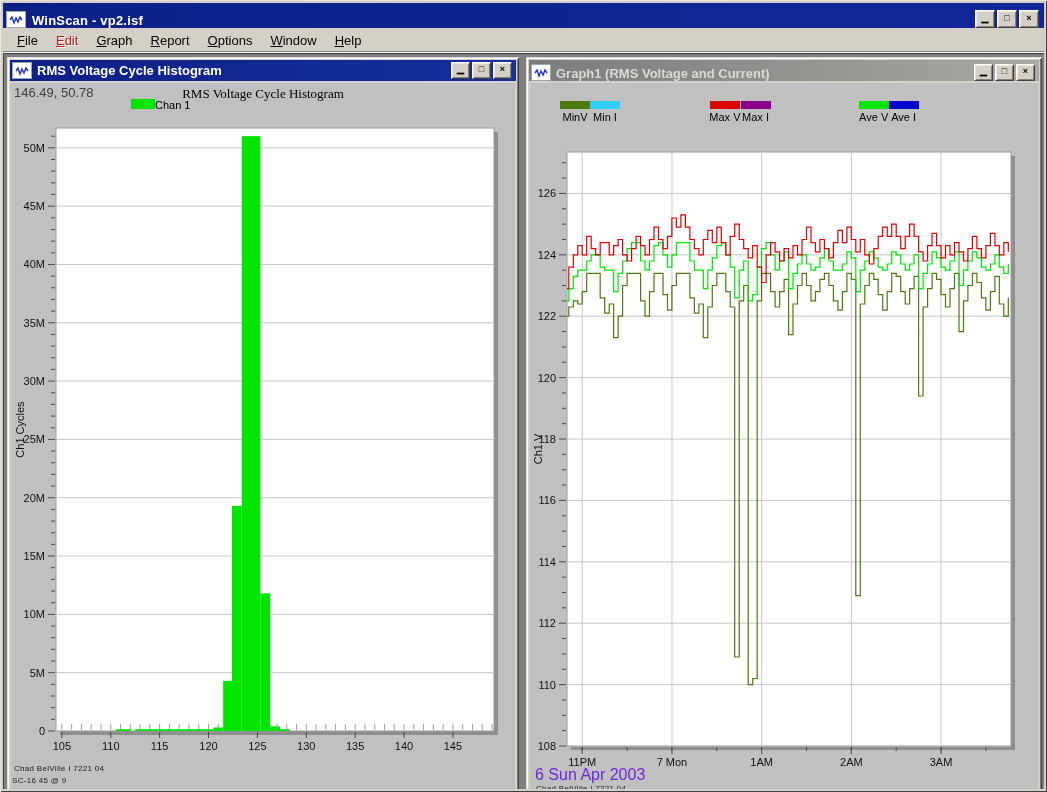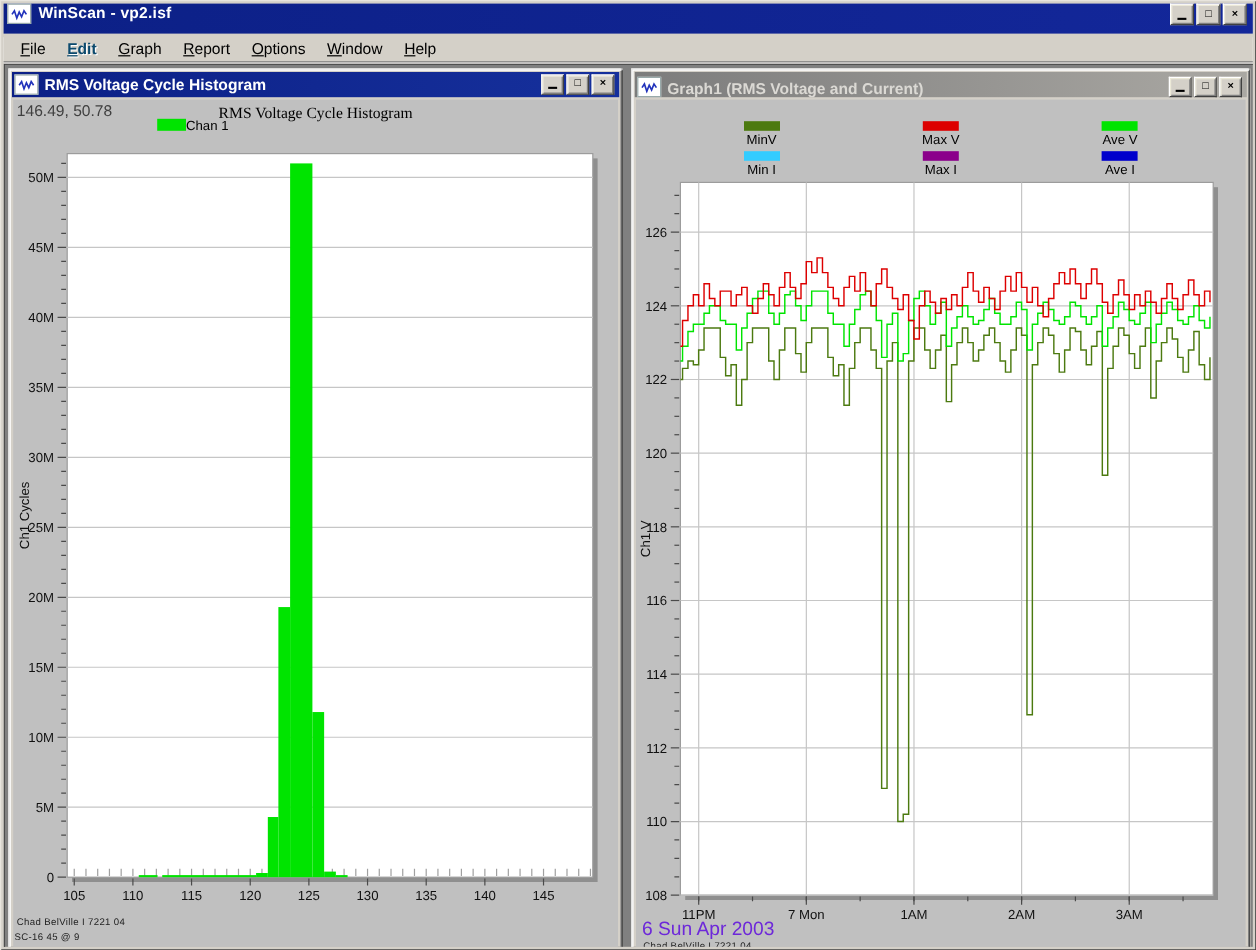--- a/index.html
+++ b/index.html
@@ -2,57 +2,57 @@
 <html><head>
 <meta charset="utf-8">
 <style>
   html,body{margin:0;padding:0;background:#555;}
   .screen{position:relative;width:1047px;height:792px;background:#d4d0c8;overflow:hidden;
           font-family:"Liberation Sans",sans-serif;
           box-shadow:inset 1px 1px 0 #e8e5de, inset -1px -1px 0 #404040;}
   
   .main-titlebar{position:absolute;left:3px;top:3px;right:3px;height:25px;
                  background:linear-gradient(90deg,#0c2086,#13279a);
-                 display:flex;align-items:flex-start;gap:6px;padding:0 3px;}
+                 display:flex;align-items:flex-end;gap:6px;padding:0 3px;}
   .title-text{color:#fff;font-weight:bold;font-size:13px;letter-spacing:.2px;}
   .controls{margin-left:auto;display:flex;gap:2px;padding-right:2px;}
   .winbtn{width:18px;height:16px;background:#d4d0c8;border:1px solid;border-color:#fff #404040 #404040 #fff;
           box-shadow:inset 1px 1px 0 #ece9d8,inset -1px -1px 0 #808080;
           display:flex;align-items:center;justify-content:center;
           font-size:9px;font-weight:bold;color:#000;line-height:1;cursor:default;}
   .winbtn.small{width:17px;height:15px;}
   .winbtn .g{transform:translateY(-1px);}
   .app-icon{width:18px;height:15px;background:#fff;border:1px solid #9aa;display:flex;align-items:center;justify-content:center;}
   .app-icon svg{display:block;}
   .menubar{position:absolute;left:3px;top:30px;right:3px;height:21px;background:#d4d0c8;
            display:flex;align-items:center;padding-left:5px;font-size:13px;color:#000;
            border-bottom:1px solid #808080;box-shadow:0 1px 0 #fff;}
   .menu-item{padding:2px 9px;}
-  .menu-item.disabled{color:#0c4a6e;text-shadow:1px 1px 0 #fff;font-weight:bold;}
+  .menu-item.disabled{color:#b91c1c;text-shadow:1px 1px 0 #fff;}
   
   .mdi{position:absolute;left:3px;top:53px;right:3px;bottom:3px;background:#808080;
        box-shadow:inset 1px 1px 0 #404040;overflow:hidden;}
   .child{position:absolute;background:#d4d0c8;
          box-shadow:inset 1px 1px 0 #dfdfdf,inset -1px -1px 0 #404040,inset 2px 2px 0 #fff,inset -2px -2px 0 #808080;}
   .child .titlebar{position:absolute;left:3px;top:3px;right:3px;height:21px;
                    display:flex;align-items:center;gap:5px;padding:0 2px;}
   .titlebar.active{background:linear-gradient(90deg,#0c2086,#16309c);}
   .titlebar.inactive{background:linear-gradient(90deg,#7c7c7c,#aaa8a3);align-items:flex-end;}
   .titlebar .t{font-weight:bold;font-size:13px;color:#fff;white-space:nowrap;}
   .titlebar.inactive .t{color:#dbd9d4;}
   .child .content{position:absolute;left:4px;right:4px;top:26px;bottom:0;background:#c0c0c0;overflow:hidden;}
   
   .chart-title{position:absolute;left:0;right:0;top:3px;text-align:center;
                font-family:"Liberation Serif",serif;font-size:13px;color:#000;}
   .readout{position:absolute;left:3px;top:2px;font-size:13px;color:#404040;}
   .legend-single{position:absolute;left:0;width:320px;top:14px;display:flex;flex-direction:row;align-items:center;}
   .swatch{width:24px;height:10px;}
   .legend-label{font-size:11px;color:#000;margin-top:2px;}
   .legend-grid{position:absolute;left:30px;right:30px;top:18px;display:flex;}
-  .legend-col{flex:1;display:flex;flex-direction:column;}
+  .legend-col{flex:1;display:flex;flex-direction:row;}
   .legend-entry{display:flex;flex-direction:column;align-items:center;margin-bottom:3px;}
   .legend-entry .swatch{width:30px;height:8px;}
   .chart-svg{position:absolute;left:0;top:0;}
   .watermark{position:absolute;font-size:8px;font-weight:normal;color:#222;letter-spacing:.3px;white-space:nowrap;}
   .date-label{position:absolute;font-size:16px;color:#6d28d9;}
 </style>
 </head>
 <body>
 
 <div class="screen">

